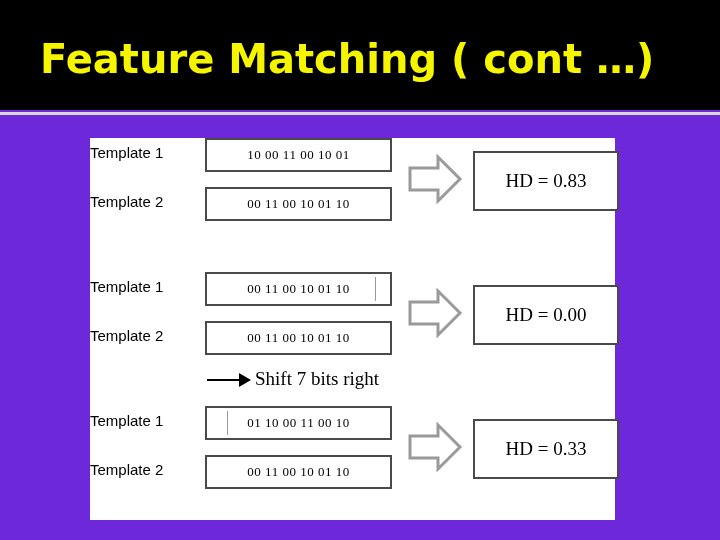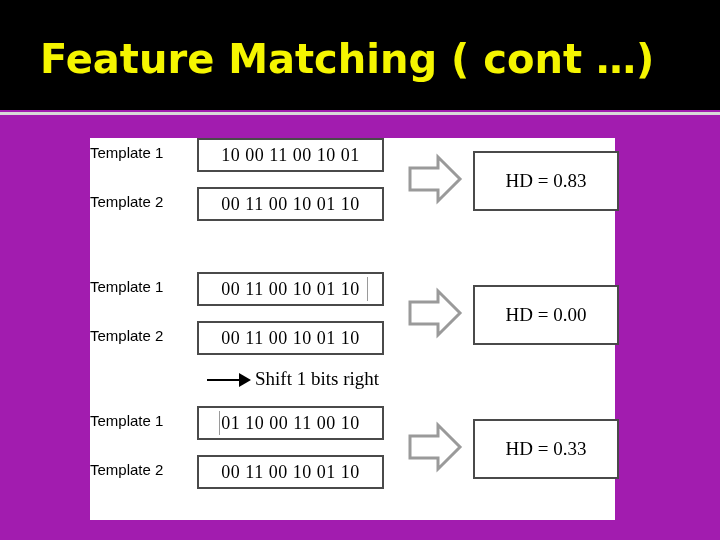--- a/index.html
+++ b/index.html
@@ -10,21 +10,21 @@
     width: 720px;
     height: 540px;
     background: #ffffff;
     font-family: "Liberation Serif", serif;
     overflow: hidden;
   }
   .slide {
     position: relative;
     width: 720px;
     height: 540px;
-    background: #a21caf;
+    background: #6d28d9;
   }
   
   .title-band {
     position: absolute;
     left: 0;
     top: 0;
     width: 720px;
     height: 110px;
     background: #000000;
   }
@@ -68,28 +68,28 @@
     top: 6px;
     width: 108px;
     text-align: left;
     font-family: Liberation Sans, sans-serif;
     font-size: 15px;
     color: #000000;
     white-space: nowrap;
   }
   .bits {
     position: absolute;
-    left: 107px;
+    left: 115px;
     top: 0;
     width: 187px;
     height: 34px;
     border: 2px solid #4a4a4a;
     background: #ffffff;
     font-family: "Liberation Serif", serif;
-    font-size: 18px;
+    font-size: 13px;
     color: #000000;
     letter-spacing: 0.5px;
     display: flex;
     align-items: center;
     justify-content: center;
     box-sizing: border-box;
     text-align: center;
   }
   .bits.shifted-left::after {
     content: "";
@@ -209,21 +209,21 @@
     <div class="block-arrow" style="top:148px;">
       <svg width="56" height="54" viewBox="0 0 56 54">
         <path d="M3 16 L31 16 L31 5 L53 27 L31 49 L31 38 L3 38 Z" fill="#ffffff" stroke="#9a9a9a" stroke-width="3" stroke-linejoin="miter"></path>
       </svg>
     </div>
     <div class="hd" style="top:147px;">HD = 0.00</div>
 
     <div class="shift" style="top:230px;">
       <div class="shift-line" style="left:117px; width:32px;"></div>
       <div class="arrowhead right" style="left:149px;"></div>
-      <div class="txt" style="left:165px;">Shift 1 bits right</div>
+      <div class="txt" style="left:165px;">Shift 7 bits right</div>
     </div>
 
     <div class="row" style="top:268px;">
       <div class="lbl">Template 1</div>
       <div class="bits shifted-right">01 10 00 11 00 10</div>
     </div>
     <div class="row" style="top:317px;">
       <div class="lbl">Template 2</div>
       <div class="bits">00 11 00 10 01 10</div>
     </div>

